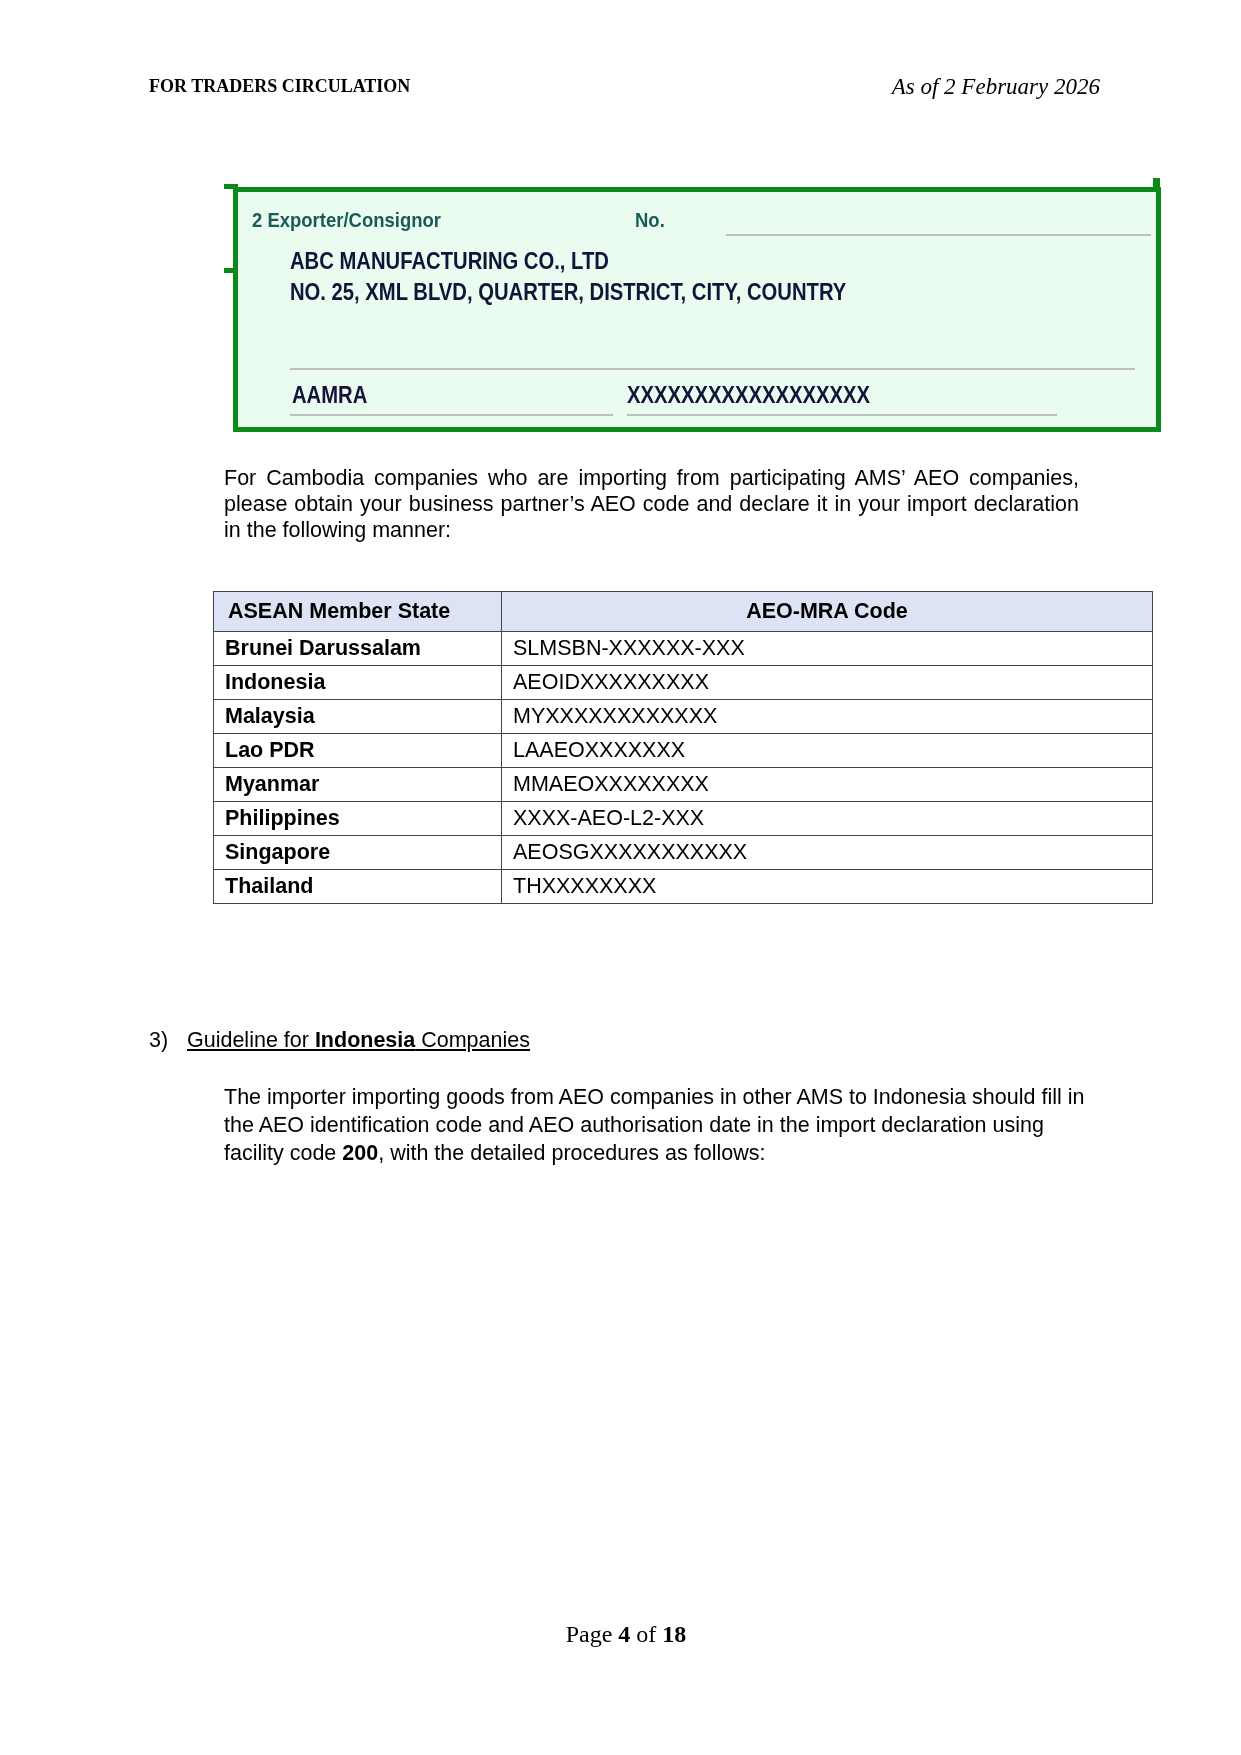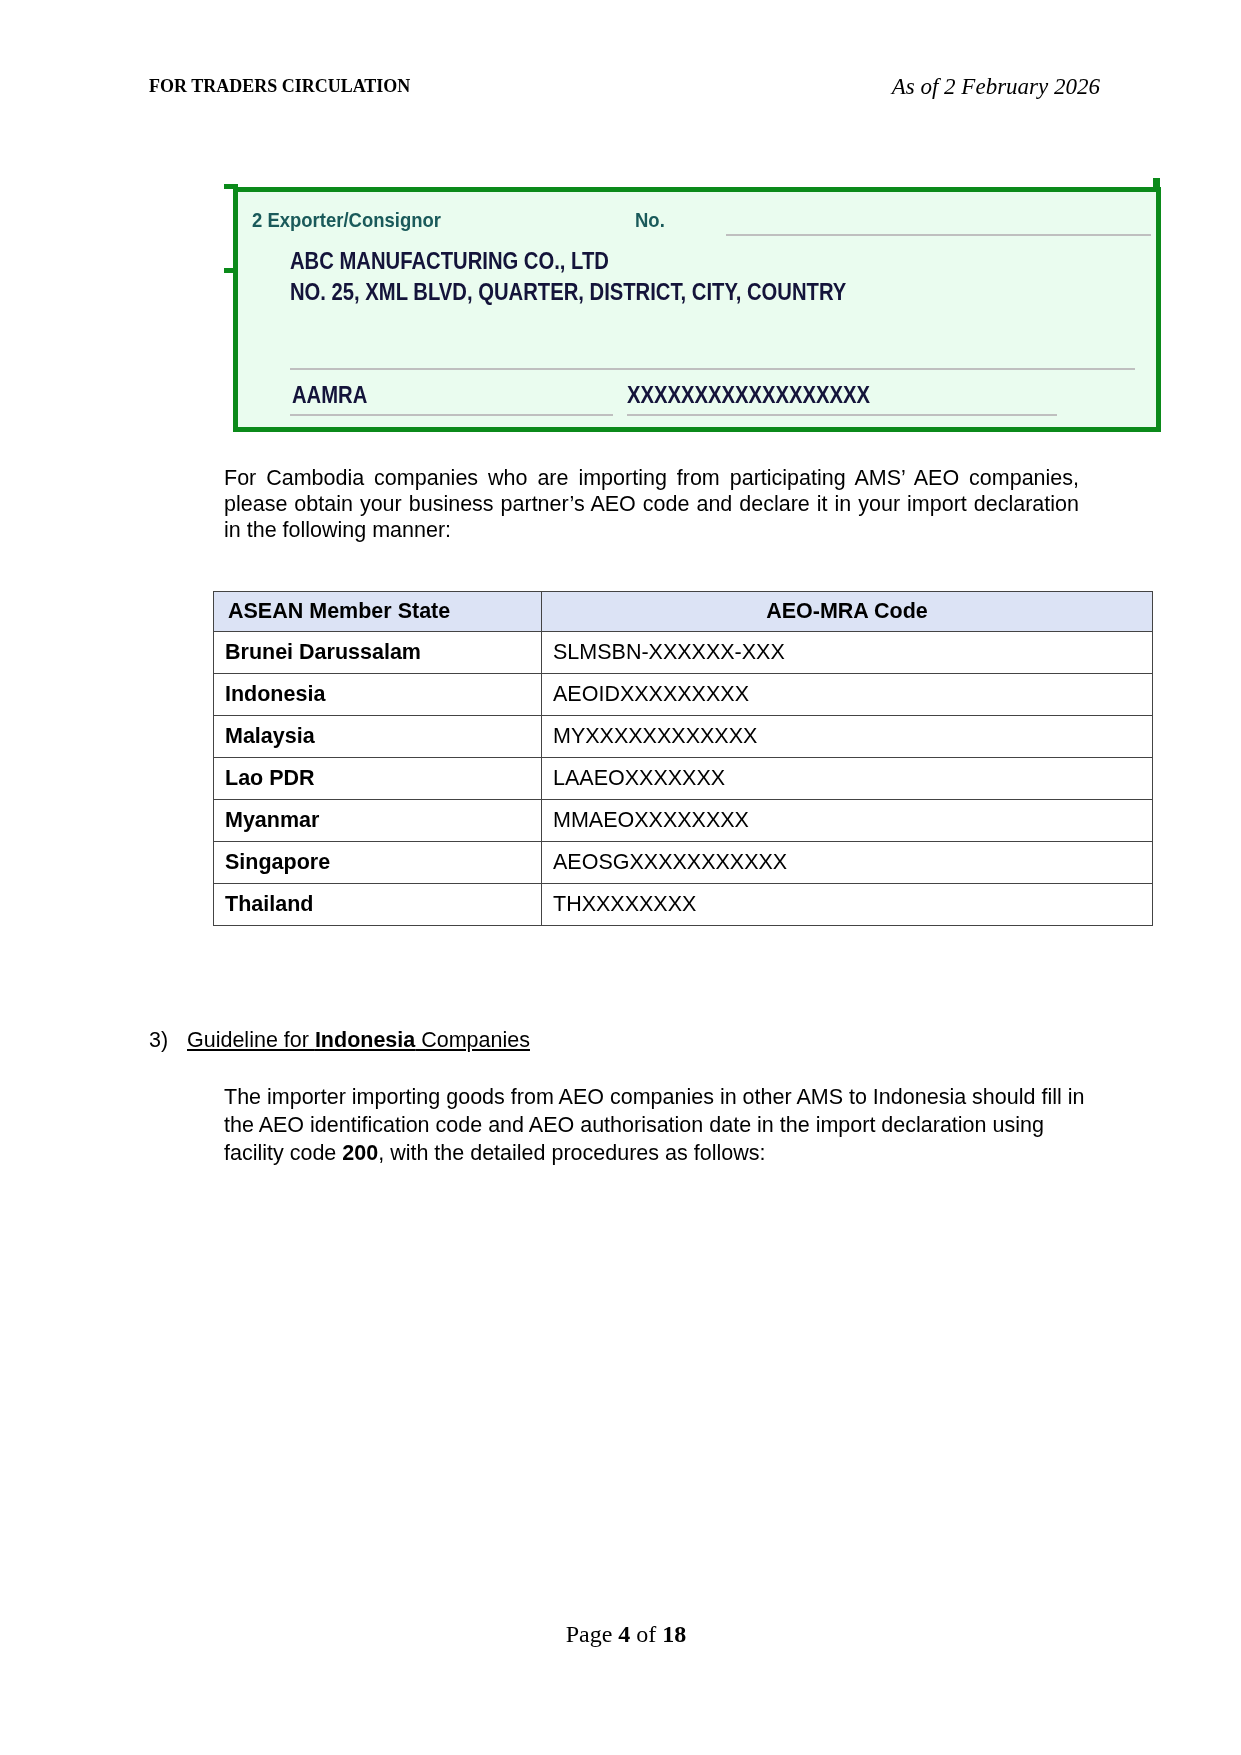--- a/index.html
+++ b/index.html
@@ -34,24 +34,24 @@
     .para {
       position: absolute; left: 224px; width: 855px; font-size: 21.5px; line-height: 26px;
     }
     .justify { text-align: justify; text-align-last: left; }
 
     table.mra {
       position: absolute; left: 213px; top: 591px; width: 940px;
       border-collapse: collapse; font-size: 21.5px;
     }
     table.mra th, table.mra td {
-      border: 1.5px solid #444; height: 42px; padding: 0 11px; box-sizing: border-box;
+      border: 1.5px solid #444; height: 34px; padding: 0 11px; box-sizing: border-box;
     }
     table.mra th { background: #dce3f5; font-weight: bold; height: 40px; }
-    table.mra th.c1 { text-align: left; padding-left: 14px; width: 328px; }
+    table.mra th.c1 { text-align: left; padding-left: 14px; width: 288px; }
     table.mra th.c2 { text-align: center; }
     table.mra td.state { font-weight: bold; }
     .section {
       position: absolute; left: 149px; top: 1028px; font-size: 21.5px;
     }
     .section .num { display: inline-block; width: 38px; }
     .section .title { text-decoration: underline; text-align: center; }
     .footer {
       position: absolute; left: 0; right: 0; top: 1621px; text-align: center;
       font-family: "Liberation Serif", serif; font-size: 24px; padding-left: 11px;
@@ -103,20 +103,24 @@
       </tr>
     <tr>
         <td class="state">Lao PDR</td>
         <td>LAAEOXXXXXXX</td>
       </tr>
     <tr>
         <td class="state">Myanmar</td>
         <td>MMAEOXXXXXXXX</td>
       </tr>
     <tr>
+        <td class="state">Philippines</td>
+        <td>XXXX-AEO-L2-XXX</td>
+      </tr>
+    <tr>
         <td class="state">Singapore</td>
         <td>AEOSGXXXXXXXXXXX</td>
       </tr>
     <tr>
         <td class="state">Thailand</td>
         <td>THXXXXXXXX</td>
       </tr>
   </tbody>
 </table>
 

